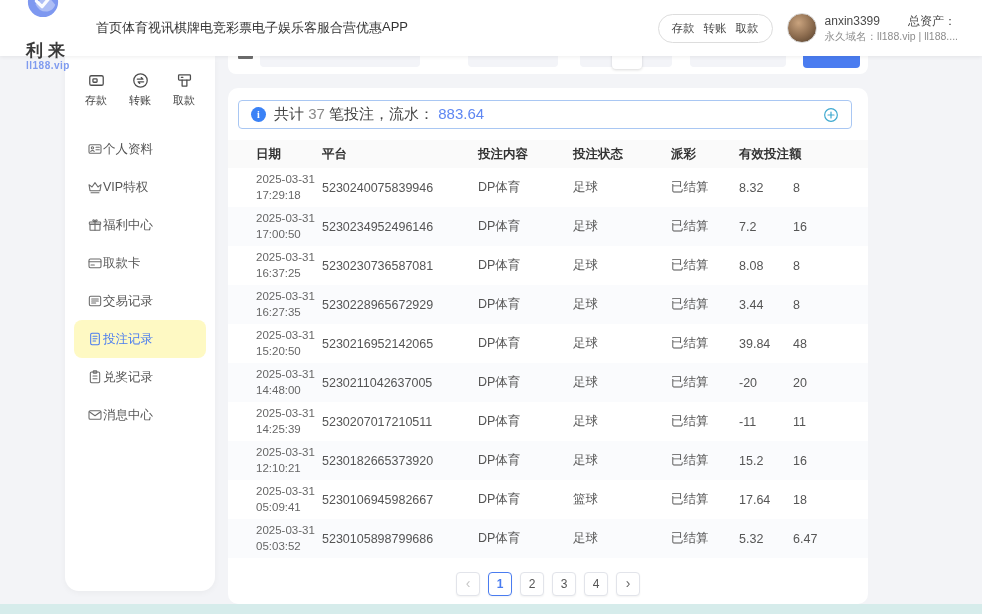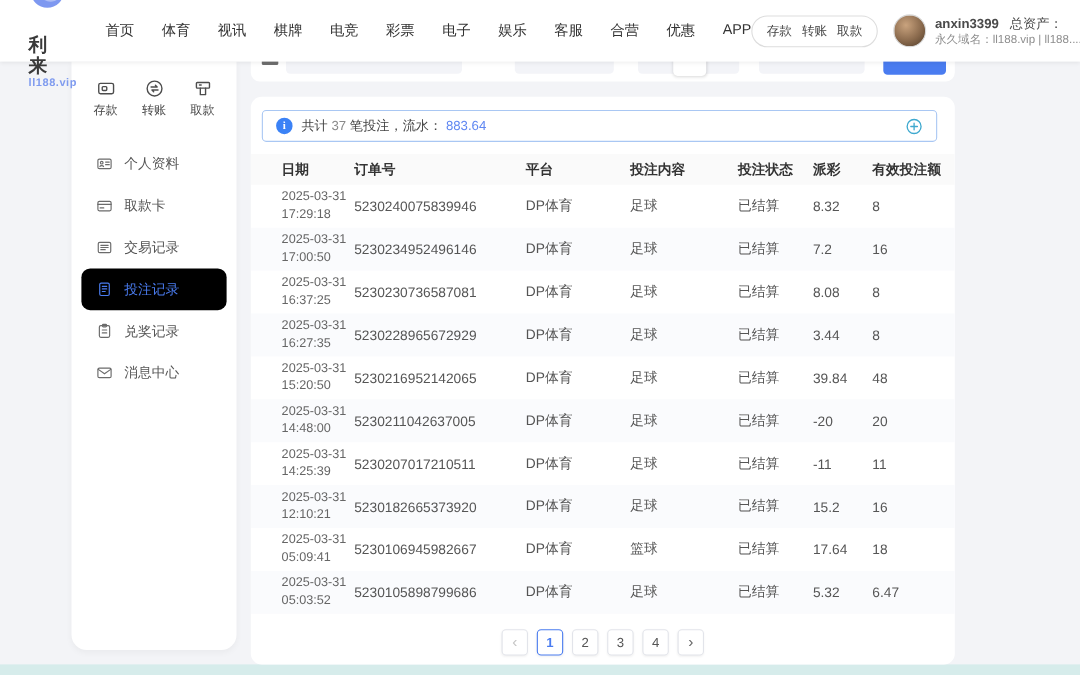--- a/index.html
+++ b/index.html
@@ -7,46 +7,46 @@
   .page { position: relative; width: 982px; height: 614px; background: #f3f4f7; overflow: hidden; }
 
   
   .header { position: absolute; top: 0; left: 0; right: 0; height: 56px; background: #fff;
             display: flex; align-items: center; padding: 0 24px 0 26px; z-index: 30;
             box-shadow: 0 1px 4px rgba(0,0,0,.07); }
   .logo { display: flex; gap: 23px; cursor: pointer; flex-direction: column; }
   .logo-icon { width: 34px; height: 34px; }
   .logo-name { font-size: 17px; font-weight: bold; color: #3a3a3a; letter-spacing: 5px; line-height: 1.1; }
   .logo-domain { font-size: 10px; color: #7f9bef; font-weight: bold; letter-spacing: .5px; }
-  .nav { display: flex; gap: 25px; margin-left: 26px; }
+  .nav { display: flex; margin-left: 26px; }
   .nav-item { font-size: 13px; color: #333; cursor: pointer; white-space: nowrap; }
   .wallet-pill { margin-left: auto; border: 1px solid #ddd; border-radius: 15px; padding: 6px 13px;
                  display: flex; gap: 9px; align-items: center; }
   .wallet-pill span { font-size: 11.5px; color: #444; cursor: pointer; white-space: nowrap; }
   .avatar { width: 30px; height: 30px; border-radius: 50%; margin-left: 14px; flex: none; cursor: pointer;
             background: radial-gradient(circle at 38% 32%, #c9a37e 0%, #8a6a4d 55%, #4e3a28 100%);
             border: 1px solid #d8d8d8; }
   .user-info { margin-left: 8px; line-height: 1.35; }
   .u-line1 { font-size: 12px; color: #4a4a4a; white-space: nowrap; }
-  .u-name { font-weight: bold; margin-right: 10px; }
+  .u-name { font-weight: normal; margin-right: 28px; }
   .u-line2 { font-size: 10.5px; color: #8d8d8d; white-space: nowrap; display: flex; align-items: center; gap: 3px; }
 
   
   .sidebar { position: absolute; left: 65px; top: 56px; width: 150px; height: 535px; background: #fff;
              border-radius: 0 0 14px 14px; z-index: 5; box-shadow: 0 2px 6px rgba(0,0,0,.04); }
   .quick-actions { display: flex; justify-content: space-between; padding: 15px 20px 6px 20px; }
   .qa-item { display: flex; flex-direction: column; align-items: center; gap: 3px; cursor: pointer; color: #4d4d4d; }
   .qa-item svg { width: 19px; height: 19px; }
   .qa-label { font-size: 11px; color: #444; white-space: nowrap; }
   .menu { margin-top: 16px; padding: 0 9px; }
-  .menu-item { height: 38px; display: flex; align-items: center; gap: 10px; padding: 0 13px;
+  .menu-item { height: 38px; display: flex; align-items: center; padding: 0 13px;
                border-radius: 8px; color: #555; cursor: pointer; }
   .menu-item svg { width: 16px; height: 16px; flex: none; color: #6b6b6b; }
   .mi-label { font-size: 12.5px; white-space: nowrap; }
-  .menu-item.active { background: #000000; color: #4a7cf0; }
+  .menu-item.active { background: #fef9c3; color: #4a7cf0; }
   .menu-item.active svg { color: #4a7cf0; }
 
   
   .filter-card { position: absolute; left: 228px; top: 38px; width: 640px; height: 36px; background: #fff;
                  border-radius: 8px; z-index: 6; }
   .f-label-stub { position: absolute; left: 10px; top: 12px; width: 15px; height: 9px;
                   background: #555; opacity: .85; border-radius: 1px; }
   .f-input { position: absolute; left: 32px; top: 8px; width: 160px; height: 21px;
              background: #f3f4f8; border-radius: 4px; cursor: text; }
   .f-group-a { position: absolute; left: 240px; top: 8px; width: 90px; height: 21px;
@@ -62,21 +62,21 @@
 
   
   .content-card { position: absolute; left: 228px; top: 88px; width: 640px; height: 516px; background: #fff;
                   border-radius: 10px; z-index: 6; overflow: hidden; }
   .info-bar { position: absolute; left: 10px; right: 16px; top: 12px; height: 29px;
               border: 1px solid #a9c7f3; border-radius: 4px; display: flex; align-items: center;
               gap: 8px; padding: 0 12px; }
   .info-icon { width: 15px; height: 15px; border-radius: 50%; background: #3b82f6; color: #fff;
                font-size: 10px; font-weight: bold; display: flex; align-items: center; justify-content: center;
                font-family: "Liberation Serif", serif; flex: none; }
-  .sum-text { font-size: 12px; color: #444; white-space: nowrap; }
+  .sum-text { font-size: 15px; color: #444; white-space: nowrap; }
   .sum-count { color: #8a8a8a; }
   .sum-total { color: #5f87f2; }
   .plus-icon { margin-left: auto; width: 16px; height: 16px; cursor: pointer; color: #3fa9cf; }
   .plus-icon svg { width: 16px; height: 16px; }
 
   .thead, .trow { display: grid; grid-template-columns: 66px 156px 95px 98px 68px 54px 1fr;
                   padding: 0 12px 0 28px; align-items: center; }
   .thead { position: absolute; left: 0; right: 0; top: 52px; height: 28px; background: #fafafa;
            font-size: 12.5px; color: #333; font-weight: bold; white-space: nowrap; }
   .tbody { position: absolute; left: 0; right: 0; top: 80px; }
@@ -117,21 +117,20 @@
       <span class="sum-text"><span>共计</span> <span class="sum-count">37</span> <span>笔投注，流水：</span>&nbsp;<span class="sum-total">883.64</span></span>
       <span class="plus-icon">
         <svg viewBox="0 0 24 24" fill="none" stroke="currentColor" stroke-width="1.8" stroke-linecap="round">
             <circle cx="12" cy="12" r="9.5"></circle>
             <path d="M12 7.5v9M7.5 12h9"></path>
           </svg>
       </span>
     </div>
     <div class="thead">
         <div>日期</div>
-        <div>订单号</div>
         <div>平台</div>
         <div>投注内容</div>
         <div>投注状态</div>
         <div>派彩</div>
         <div>有效投注额</div>
       </div>
     <div class="tbody">
         <div class="trow">
           <div class="cell-date">
             <div>2025-03-31</div>
@@ -288,20 +287,34 @@
         </div>
       </div>
     <div class="menu">
         <div class="menu-item">
           <svg viewBox="0 0 24 24" fill="none" stroke="currentColor" stroke-width="1.6" stroke-linecap="round" stroke-linejoin="round">
             <rect x="3" y="5.5" width="18" height="13" rx="2"></rect>
             <circle cx="8.2" cy="10.3" r="1.8"></circle>
             <path d="M5.7 15.6c.6-1.7 4.4-1.7 5 0M13.5 9.5h5M13.5 13h5"></path>
           </svg>
           <span class="mi-label">个人资料</span>
+        </div>
+        <div class="menu-item">
+          <svg viewBox="0 0 24 24" fill="none" stroke="currentColor" stroke-width="1.6" stroke-linecap="round" stroke-linejoin="round">
+            <path d="M4.5 17.5L3 8.5l4.5 3.5L12 5.5l4.5 6.5L21 8.5l-1.5 9zM6 20.5h12"></path>
+          </svg>
+          <span class="mi-label">VIP特权</span>
+        </div>
+        <div class="menu-item">
+          <svg viewBox="0 0 24 24" fill="none" stroke="currentColor" stroke-width="1.6" stroke-linecap="round" stroke-linejoin="round">
+            <rect x="4.5" y="11" width="15" height="9" rx="1"></rect>
+            <rect x="3.5" y="7.5" width="17" height="3.5" rx="1"></rect>
+            <path d="M12 7.5V20M12 7.3c-3.3 0-4.3-3.3-1.9-3.3 1.7 0 1.9 3.3 1.9 3.3zM12 7.3c3.3 0 4.3-3.3 1.9-3.3-1.7 0-1.9 3.3-1.9 3.3z"></path>
+          </svg>
+          <span class="mi-label">福利中心</span>
         </div>
         <div class="menu-item">
           <svg viewBox="0 0 24 24" fill="none" stroke="currentColor" stroke-width="1.6" stroke-linecap="round" stroke-linejoin="round">
             <rect x="3" y="6" width="18" height="13" rx="2"></rect>
             <path d="M3 10.2h18M6 15h5"></path>
           </svg>
           <span class="mi-label">取款卡</span>
         </div>
         <div class="menu-item">
           <svg viewBox="0 0 24 24" fill="none" stroke="currentColor" stroke-width="1.6" stroke-linecap="round" stroke-linejoin="round">

